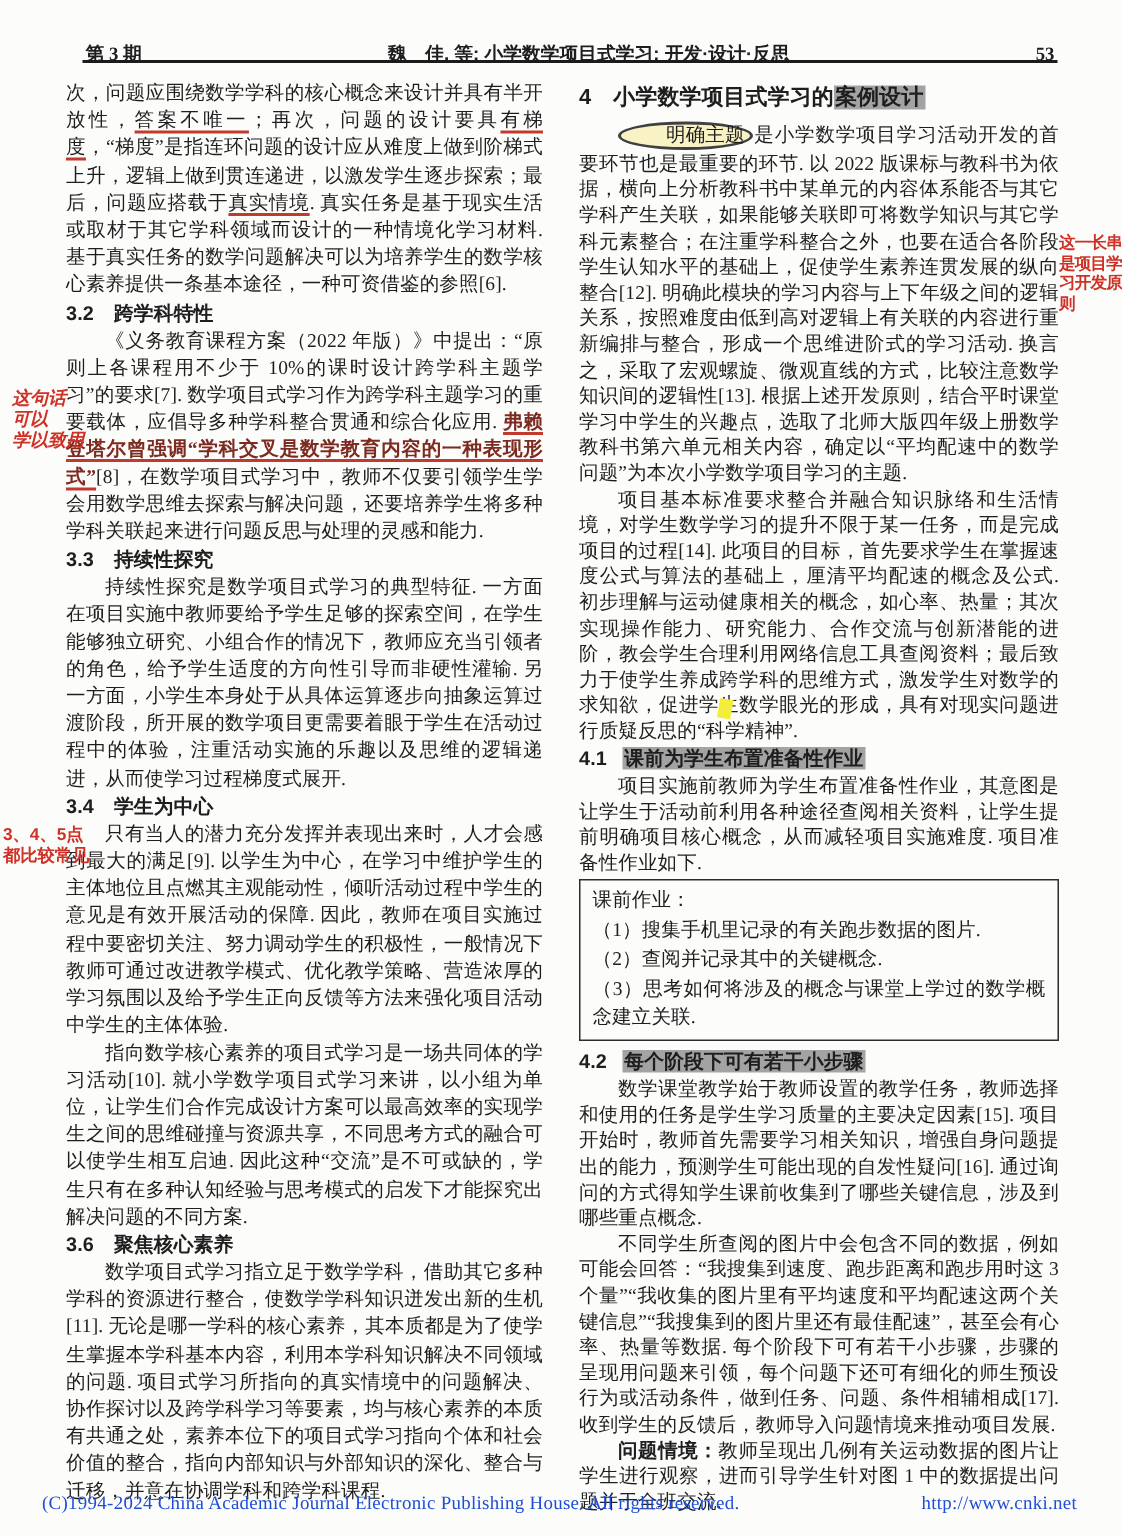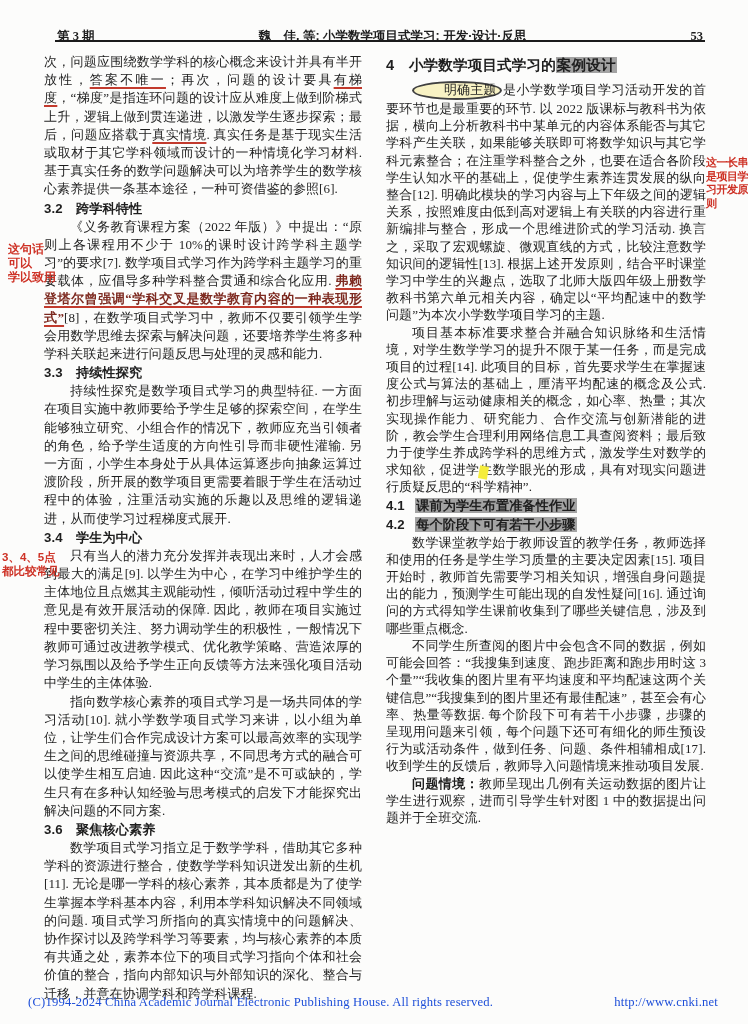--- a/index.html
+++ b/index.html
@@ -56,21 +56,21 @@
     border:1.6px solid #2c2c2c; margin:3px 0 4px 0; padding:3px 8px 5px 8px;
     line-height:19.5px;
   }
   .abox div { text-indent:0; }
   
   .note {
     position:absolute; color:#ce3226; font-weight:700;
     font-family:"Liberation Sans","DejaVu Sans",sans-serif;
     line-height:14px; font-size:12px; white-space:nowrap;
   }
-  #note-left-1 { left:8px; top:242px; }
+  #note-left-1 { left:8px; top:258px;font-style:italic; }
   #note-left-2 { left:2px; top:550px; font-size:11.5px; }
   #note-right-1 { left:706px; top:156px; font-size:11px; line-height:13.5px; letter-spacing:-0.5px; }
   .stray-hl {
     position:absolute; left:479px; top:466px; width:9px; height:13px;
     background:#f5ed3c; transform:rotate(10deg);
   }
   
   .page-footer {
     position:absolute; left:28px; right:30px; top:995px;
     display:flex; justify-content:space-between;
@@ -108,21 +108,28 @@
   </div>
 
   <div class="col col-right">
     <div class="h2"><span>4　小学数学项目式学习的</span><span class="hl">案例设计</span></div>
 
     <p><span class="circ">明确主题</span><span>是小学数学项目学习活动开发的首要环节也是最重要的环节. 以 2022 版课标与教科书为依据，横向上分析教科书中某单元的内容体系能否与其它学科产生关联，如果能够关联即可将数学知识与其它学科元素整合；在注重学科整合之外，也要在适合各阶段学生认知水平的基础上，促使学生素养连贯发展的纵向整合[12]. 明确此模块的学习内容与上下年级之间的逻辑关系，按照难度由低到高对逻辑上有关联的内容进行重新编排与整合，形成一个思维进阶式的学习活动. 换言之，采取了宏观螺旋、微观直线的方式，比较注意数学知识间的逻辑性[13]. 根据上述开发原则，结合平时课堂学习中学生的兴趣点，选取了北师大版四年级上册数学教科书第六单元相关内容，确定以“平均配速中的数学问题”为本次小学数学项目学习的主题.</span></p>
 
     <p>项目基本标准要求整合并融合知识脉络和生活情境，对学生数学学习的提升不限于某一任务，而是完成项目的过程[14]. 此项目的目标，首先要求学生在掌握速度公式与算法的基础上，厘清平均配速的概念及公式. 初步理解与运动健康相关的概念，如心率、热量；其次实现操作能力、研究能力、合作交流与创新潜能的进阶，教会学生合理利用网络信息工具查阅资料；最后致力于使学生养成跨学科的思维方式，激发学生对数学的求知欲，促进学生数学眼光的形成，具有对现实问题进行质疑反思的“科学精神”.</p>
 
     <div class="h3"><span class="num">4.1</span><span class="hl">课前为学生布置准备性作业</span></div>
+    <p>项目实施前教师为学生布置准备性作业，其意图是让学生于活动前利用各种途径查阅相关资料，让学生提前明确项目核心概念，从而减轻项目实施难度. 项目准备性作业如下.</p>
 
+    <div class="abox">
+      <div>课前作业：</div>
+      <div>（1）搜集手机里记录的有关跑步数据的图片.</div>
+      <div>（2）查阅并记录其中的关键概念.</div>
+      <div>（3）思考如何将涉及的概念与课堂上学过的数学概念建立关联.</div>
+    </div>
 
     <div class="h3"><span class="num">4.2</span><span class="hl">每个阶段下可有若干小步骤</span></div>
     <p>数学课堂教学始于教师设置的教学任务，教师选择和使用的任务是学生学习质量的主要决定因素[15]. 项目开始时，教师首先需要学习相关知识，增强自身问题提出的能力，预测学生可能出现的自发性疑问[16]. 通过询问的方式得知学生课前收集到了哪些关键信息，涉及到哪些重点概念.</p>
     <p>不同学生所查阅的图片中会包含不同的数据，例如可能会回答：“我搜集到速度、跑步距离和跑步用时这 3 个量”“我收集的图片里有平均速度和平均配速这两个关键信息”“我搜集到的图片里还有最佳配速”，甚至会有心率、热量等数据. 每个阶段下可有若干小步骤，步骤的呈现用问题来引领，每个问题下还可有细化的师生预设行为或活动条件，做到任务、问题、条件相辅相成[17]. 收到学生的反馈后，教师导入问题情境来推动项目发展.</p>
     <p><b>问题情境：</b><span>教师呈现出几例有关运动数据的图片让学生进行观察，进而引导学生针对图 1 中的数据提出问题并于全班交流.</span></p>
   </div>
 
   <div class="note" id="note-left-1">
     <div>这句话</div>
     <div>可以</div>

